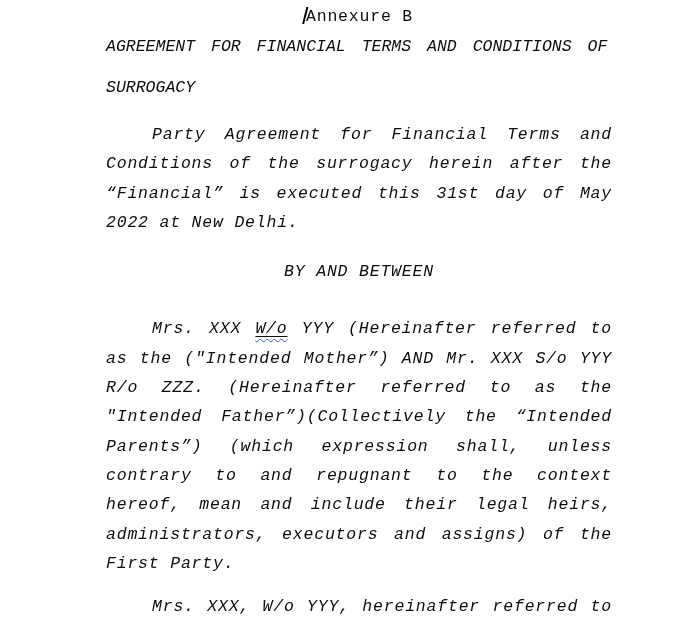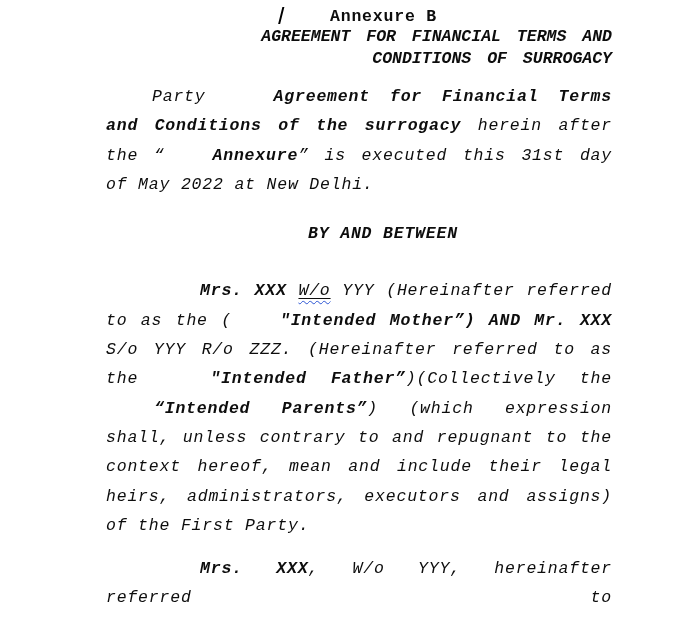--- a/index.html
+++ b/index.html
@@ -10,36 +10,36 @@
     box-sizing:border-box;width:692px;height:644px;
     padding:4px 80px 0 106px;
     font-family:"Liberation Mono","DejaVu Sans Mono",monospace;
     color:#0d0d0d;font-size:16.5px;letter-spacing:0.8px;
   }
   .block{margin:0;}
   .annexure{
     text-align:center;line-height:19px;font-weight:bold;font-style:normal;
   }
   .doc-title{
-    text-align:right;line-height:22px;font-weight:bold;font-style:italic;
+    text-align:left;line-height:41px;font-weight:bold;font-style:italic;
     letter-spacing:0;word-spacing:6px;
   }
   .heading-center{
     text-align:center;line-height:29.3px;font-weight:bold;font-style:italic;
   }
   .para{
     text-align:justify;font-style:italic;line-height:29.3px;text-indent:46px;
   }
   .jlast{text-align-last:justify;}
   .mt-p1{margin-top:12px;}
   .mt-byb{margin-top:20px;text-align:center;}
   .mt-p2{margin-top:28px;}
   .mt-and{margin-top:36px;}
   .mt-p3{margin-top:14px;}
-  .bold{font-weight:bold;margin-left:48px;}
+  .bold{font-weight:normal;}
   .reg{font-weight:normal;}
   .caret{
     display:inline-block;width:2px;height:17px;background:#000;
     transform:skewX(-14deg) translateY(3px);margin-right:-1px;
   }
   .wavy{
     text-decoration-line:underline;text-decoration-style:wavy;
     text-decoration-color:#2b55d4;text-decoration-thickness:1px;
     text-underline-offset:5px;
   }
@@ -51,21 +51,21 @@
 </style>
 </head>
 <body>
 
 <div class="page">
 
   <div class="block annexure"><span class="caret"></span><span><span class="bold">Annexure B</span></span></div>
 
   <div class="block doc-title"><span class="bold">AGREEMENT FOR FINANCIAL TERMS AND CONDITIONS OF SURROGACY</span></div>
 
-  <div class="block para mt-p1"><span class="reg">Party </span><span class="bold">Agreement for Financial Terms and Conditions of the surrogacy</span><span class="reg"> herein after the “</span><span class="bold">Annexure</span><span class="reg">” is executed this 31st day of May 2022 at New Delhi.</span></div>
+  <div class="block para mt-p1"><span class="reg">Party </span><span class="bold">Agreement for Financial Terms and Conditions of the surrogacy</span><span class="reg"> herein after the “</span><span class="bold">Financial</span><span class="reg">” is executed this 31st day of May 2022 at New Delhi.</span></div>
 
   <div class="block heading-center mt-byb"><span class="bold">BY AND BETWEEN</span></div>
 
   <div class="block para mt-p2"><span class="bold">Mrs. XXX </span><span class="wavy reg"><span class="wavy-inner">W/o</span></span><span class="reg"> YYY (Hereinafter referred to as the (</span><span class="bold">"Intended Mother”) AND Mr. XXX </span><span class="reg">S/o YYY R/o ZZZ. (Hereinafter referred to as the </span><span class="bold">"Intended Father”</span><span class="reg">)(Collectively the </span><span class="bold">“Intended Parents”</span><span class="reg">) (which expression shall, unless contrary to and repugnant to the context hereof, mean and include their legal heirs, administrators, executors and assigns) of the First Party.</span></div>
 
 
   <div class="block para jlast mt-p3"><span class="bold">Mrs. XXX</span><span class="reg">, W/o YYY, hereinafter referred to</span></div>
 
 </div>
 

